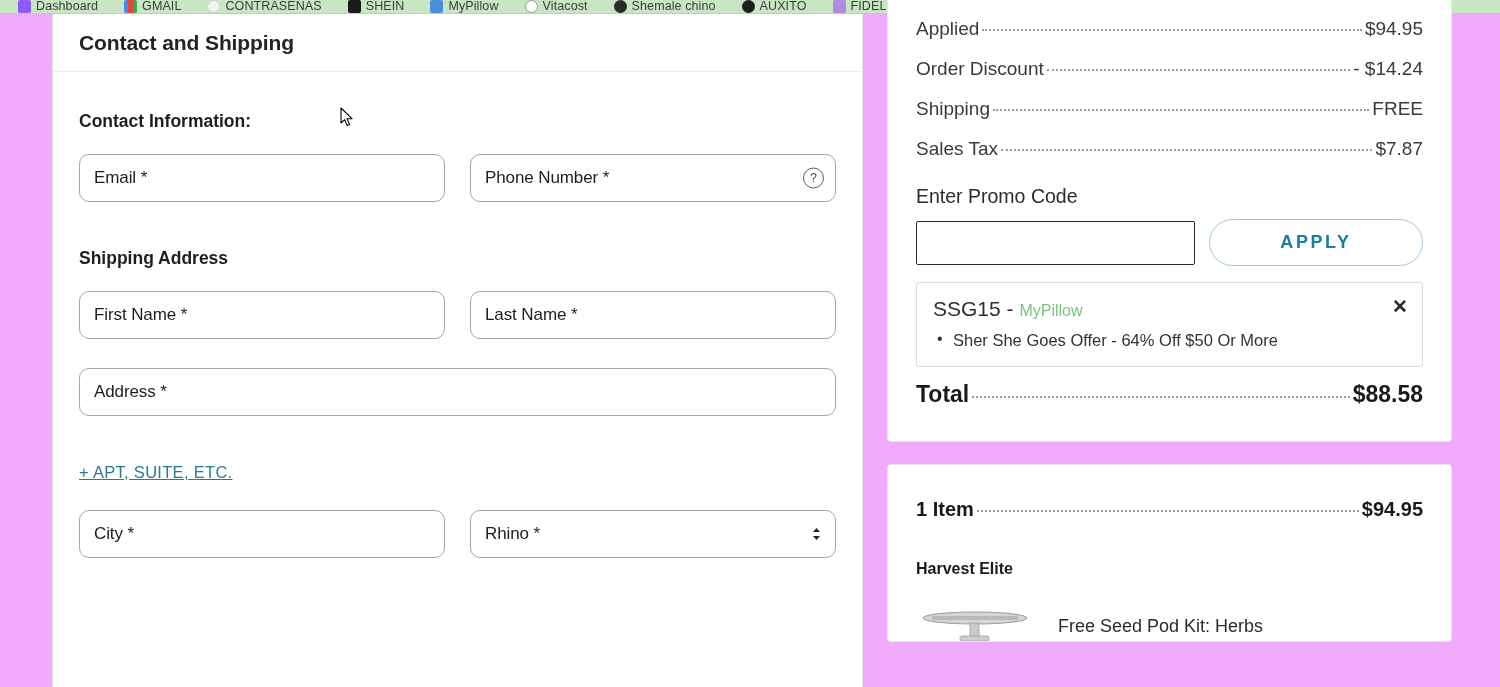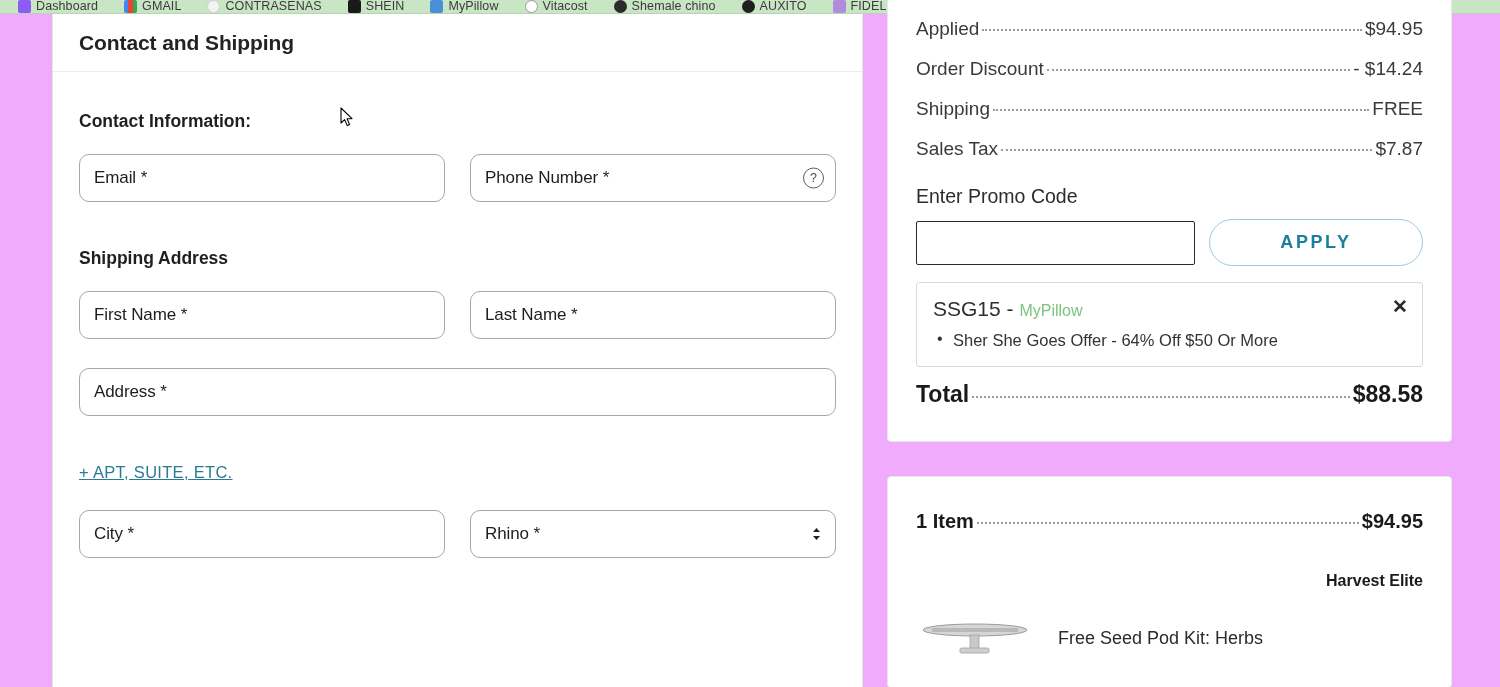--- a/index.html
+++ b/index.html
@@ -123,21 +123,21 @@
     left: 887px; top: -26px;
     width: 565px;
   }
   .card {
     background: #fff;
     border: 1px solid #e7e7e7;
     border-radius: 4px;
     padding: 0 28px;
   }
   .card.totals { padding-top: 20px; padding-bottom: 24px; }
-  .card.items { margin-top: 34px; padding-top: 24px; height: 212px; overflow: hidden; text-align: right; }
+  .card.items { margin-top: 22px; padding-top: 24px; height: 178px; overflow: hidden; }
 
   .ldr-row {
     display: flex; align-items: baseline;
     font-size: 19px;
     color: #3a3a3a;
     padding: 9px 0;
   }
   .ldr-label { white-space: nowrap; }
   .ldr-dots {
     flex: 1 1 auto;

